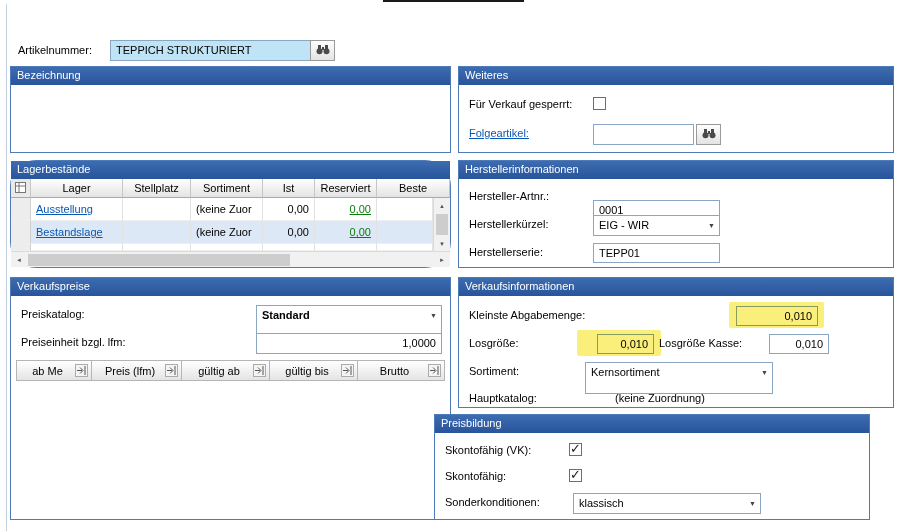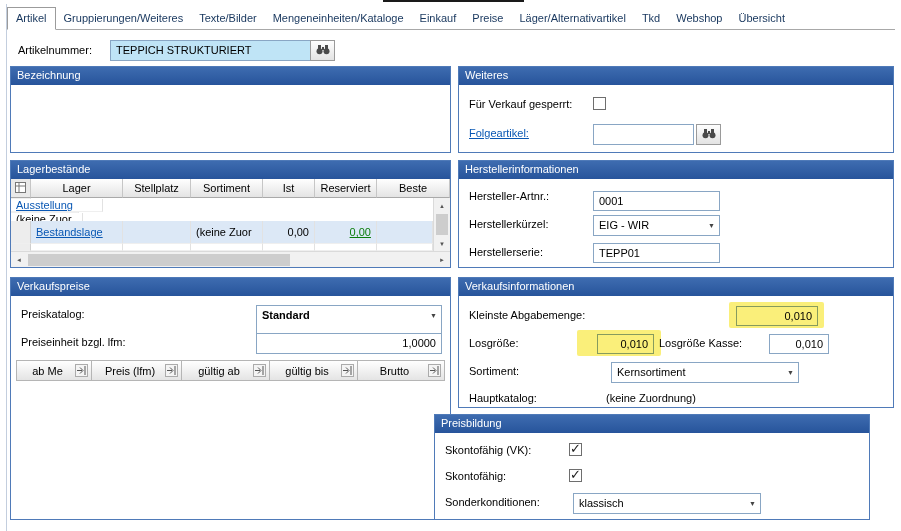--- a/index.html
+++ b/index.html
@@ -57,73 +57,61 @@
   .pt-ico{width:13px;height:13px;border:1px solid #ababab;background:#f4f4f4;display:flex;align-items:center;justify-content:center;flex:none;}
 </style>
 </head>
 <body>
 
 <div class="page">
 
   <div class="artifact"></div>
   <div class="win-edge"></div>
 
-  <div class="tabstrip">
-    <div class="tab active">Artikel</div>
-    <div class="tab">Gruppierungen/Weiteres</div>
-    <div class="tab">Texte/Bilder</div>
-    <div class="tab">Mengeneinheiten/Kataloge</div>
-    <div class="tab">Einkauf</div>
-    <div class="tab">Preise</div>
-    <div class="tab">Läger/Alternativartikel</div>
-    <div class="tab">Tkd</div>
-    <div class="tab">Webshop</div>
-    <div class="tab">Übersicht</div>
-  </div>
 
   <div class="lbl" style="left:18px;top:44px;">Artikelnummer:</div>
   <div class="field" style="left:110px;top:40px;width:201px;height:21px;background:#bfe4f6;">TEPPICH STRUKTURIERT</div>
   <div class="btn" style="left:310px;top:40px;width:25px;height:21px;">
     <span>
       <svg width="14" height="11" viewBox="0 0 14 11">
           <circle cx="3.5" cy="7.2" r="3" fill="#4a4a4a"></circle>
           <circle cx="10.5" cy="7.2" r="3" fill="#4a4a4a"></circle>
           <rect x="2" y="1" width="3" height="4" fill="#4a4a4a"></rect>
           <rect x="9" y="1" width="3" height="4" fill="#4a4a4a"></rect>
           <rect x="6" y="3" width="2" height="3" fill="#4a4a4a"></rect>
         </svg>
     </span>
   </div>
 
   <div class="panel" style="left:10px;top:66px;width:441px;height:87px;">
     <div class="panel-h">Bezeichnung</div>
   </div>
 
-  <div class="panel" style="left:10px;top:160px;width:441px;height:108px;">
+  <div class="panel" style="left:10px;top:160px;width:441px;height:108px;border-radius:26px;">
     <div class="panel-h">Lagerbestände</div>
     <div class="panel-b">
       <div class="g-head">
         <div class="gh sel-h" style="width:20px;flex:none;">
           <span>
             <svg width="11" height="11">
                 <rect x="0.5" y="0.5" width="10" height="10" fill="#fff" stroke="#777"></rect>
                 <line x1="0.5" y1="4" x2="10.5" y2="4" stroke="#777"></line>
                 <line x1="4" y1="0.5" x2="4" y2="10.5" stroke="#777"></line>
               </svg>
           </span>
         </div>
         <div class="gh" style="width:92px;flex:none;">Lager</div>
         <div class="gh" style="width:68px;flex:none;">Stellplatz</div>
         <div class="gh" style="width:72px;flex:none;">Sortiment</div>
         <div class="gh" style="width:52px;flex:none;">Ist</div>
         <div class="gh" style="width:62px;flex:none;">Reserviert</div>
         <div class="gh" style="flex:1;">Beste</div>
       </div>
 
-      <div class="g-row" style="top:19px;flex-direction:column;">
+      <div class="g-row" style="top:19px;">
         <div class="gc sel" style="width:20px;flex:none;"></div>
         <div class="gc" style="width:92px;flex:none;">
             <span class="link">Ausstellung</span>
           </div>
         <div class="gc" style="width:68px;flex:none;"></div>
         <div class="gc" style="width:72px;flex:none;">(keine Zuor</div>
         <div class="gc r" style="width:52px;flex:none;">0,00</div>
         <div class="gc r" style="width:62px;flex:none;">
             <span class="green-link">0,00</span>
           </div>
@@ -245,41 +233,41 @@
             </svg>
         </span>
       </div>
     </div>
   </div>
 
   <div class="panel" style="left:458px;top:160px;width:436px;height:108px;">
     <div class="panel-h">Herstellerinformationen</div>
     <div class="panel-b">
       <div class="lbl" style="left:10px;top:11px;">Hersteller-Artnr.:</div>
-      <div class="field" style="left:134px;top:12px;width:127px;height:20px;">0001</div>
+      <div class="field" style="left:134px;top:21px;width:127px;height:20px;">0001</div>
       <div class="lbl" style="left:10px;top:39px;">Herstellerkürzel:</div>
       <div class="dd" style="left:134px;top:36px;width:127px;height:21px;">EIG - WIR</div>
       <div class="lbl" style="left:10px;top:67px;">Herstellerserie:</div>
       <div class="field" style="left:134px;top:64px;width:127px;height:20px;">TEPP01</div>
     </div>
   </div>
 
   <div class="panel" style="left:458px;top:277px;width:436px;height:131px;">
     <div class="panel-h">Verkaufsinformationen</div>
     <div class="panel-b">
       <div class="lbl" style="left:10px;top:13px;">Kleinste Abgabemenge:</div>
       <div class="field num" style="left:277px;top:10px;width:82px;height:20px;">0,010</div>
       <div class="lbl" style="left:10px;top:41px;">Losgröße:</div>
       <div class="field num" style="left:138px;top:38px;width:57px;height:20px;">0,010</div>
       <div class="lbl" style="left:200px;top:41px;">Losgröße Kasse:</div>
       <div class="field num" style="left:310px;top:38px;width:60px;height:20px;">0,010</div>
       <div class="lbl" style="left:10px;top:69px;">Sortiment:</div>
-      <div class="dd" style="left:152px;top:66px;width:188px;height:21px;">Kernsortiment</div>
+      <div class="dd" style="left:126px;top:66px;width:188px;height:32px;">Kernsortiment</div>
       <div class="lbl" style="left:10px;top:96px;">Hauptkatalog:</div>
-      <div class="lbl" style="left:147px;top:96px;text-align:right;">(keine Zuordnung)</div>
+      <div class="lbl" style="left:156px;top:96px;text-align:right;">(keine Zuordnung)</div>
       <div class="hl" style="left:270px;top:6px;width:95px;height:26px;"></div>
       <div class="hl" style="left:118px;top:34px;width:84px;height:26px;"></div>
     </div>
   </div>
 
   <div class="panel" style="left:434px;top:414px;width:436px;height:106px;">
     <div class="panel-h">Preisbildung</div>
     <div class="panel-b">
       <div class="lbl" style="left:10px;top:11px;">Skontofähig (VK):</div>
       <div class="cb on" style="left:134px;top:10px;"></div>

